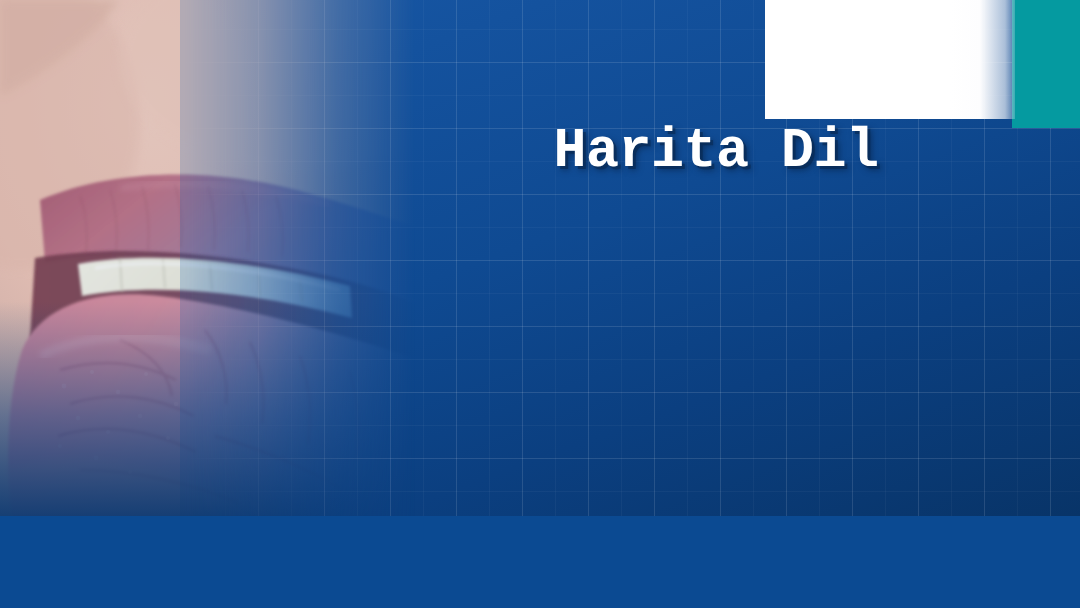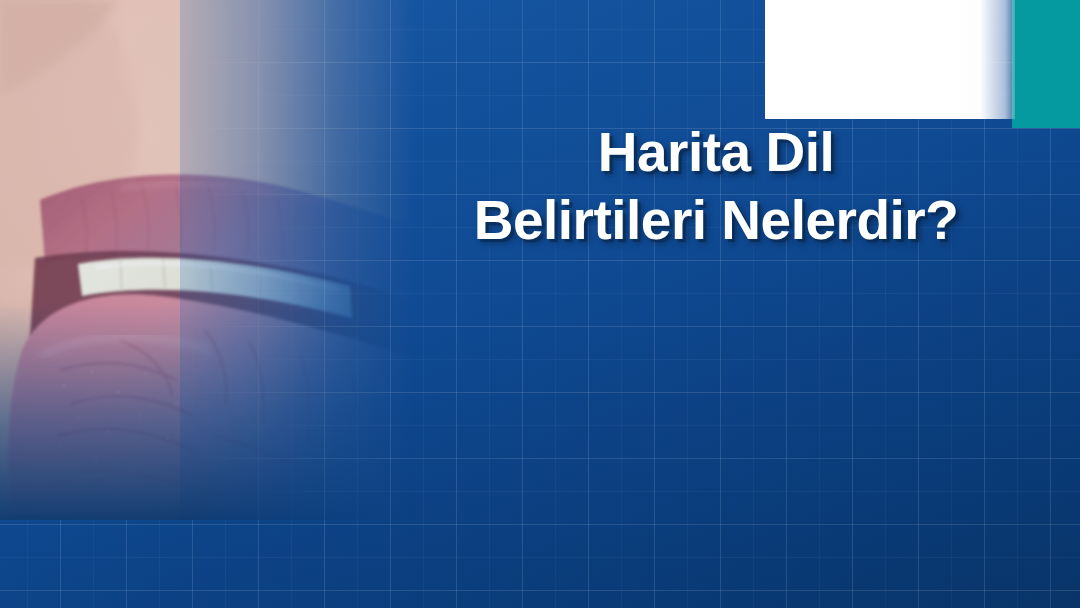--- a/index.html
+++ b/index.html
@@ -5,24 +5,25 @@
   * { margin:0; padding:0; box-sizing:border-box; }
   html, body {
     width:1080px; height:608px;
     overflow:hidden;
     background:#0b4a92;
     font-family:"Liberation Sans", sans-serif;
   }
 
   #banner {
     position:relative;
-    width:1080px; height:608px;
+    width:1080px; height:516px;
     overflow:hidden;
     background:
       linear-gradient(160deg, #1a5aa8 0%, #14529e 22%, #0f4a92 48%, #0b3f80 72%, #083468 100%);
+    font-family: Liberation Mono, monospace;
   }
 
   
   #grid {
     position:absolute; inset:0;
     background-image:
       linear-gradient(to right, rgba(255,255,255,0.085) 1px, transparent 1px),
       linear-gradient(to bottom, rgba(255,255,255,0.085) 1px, transparent 1px);
     background-size:66px 66px;
     background-position:-6px -4px;
@@ -219,21 +220,20 @@
   </div>
 
   <div id="teal-block"></div>
 
   <div id="logo-panel">
     
   </div>
 
   <div id="headline">
     <span class="hl">Harita Dil</span>
-    <span class="hl">Belirtileri Nelerdir?</span>
   </div>
 
   <div id="footer">
 
     
 
     
 
     
 

